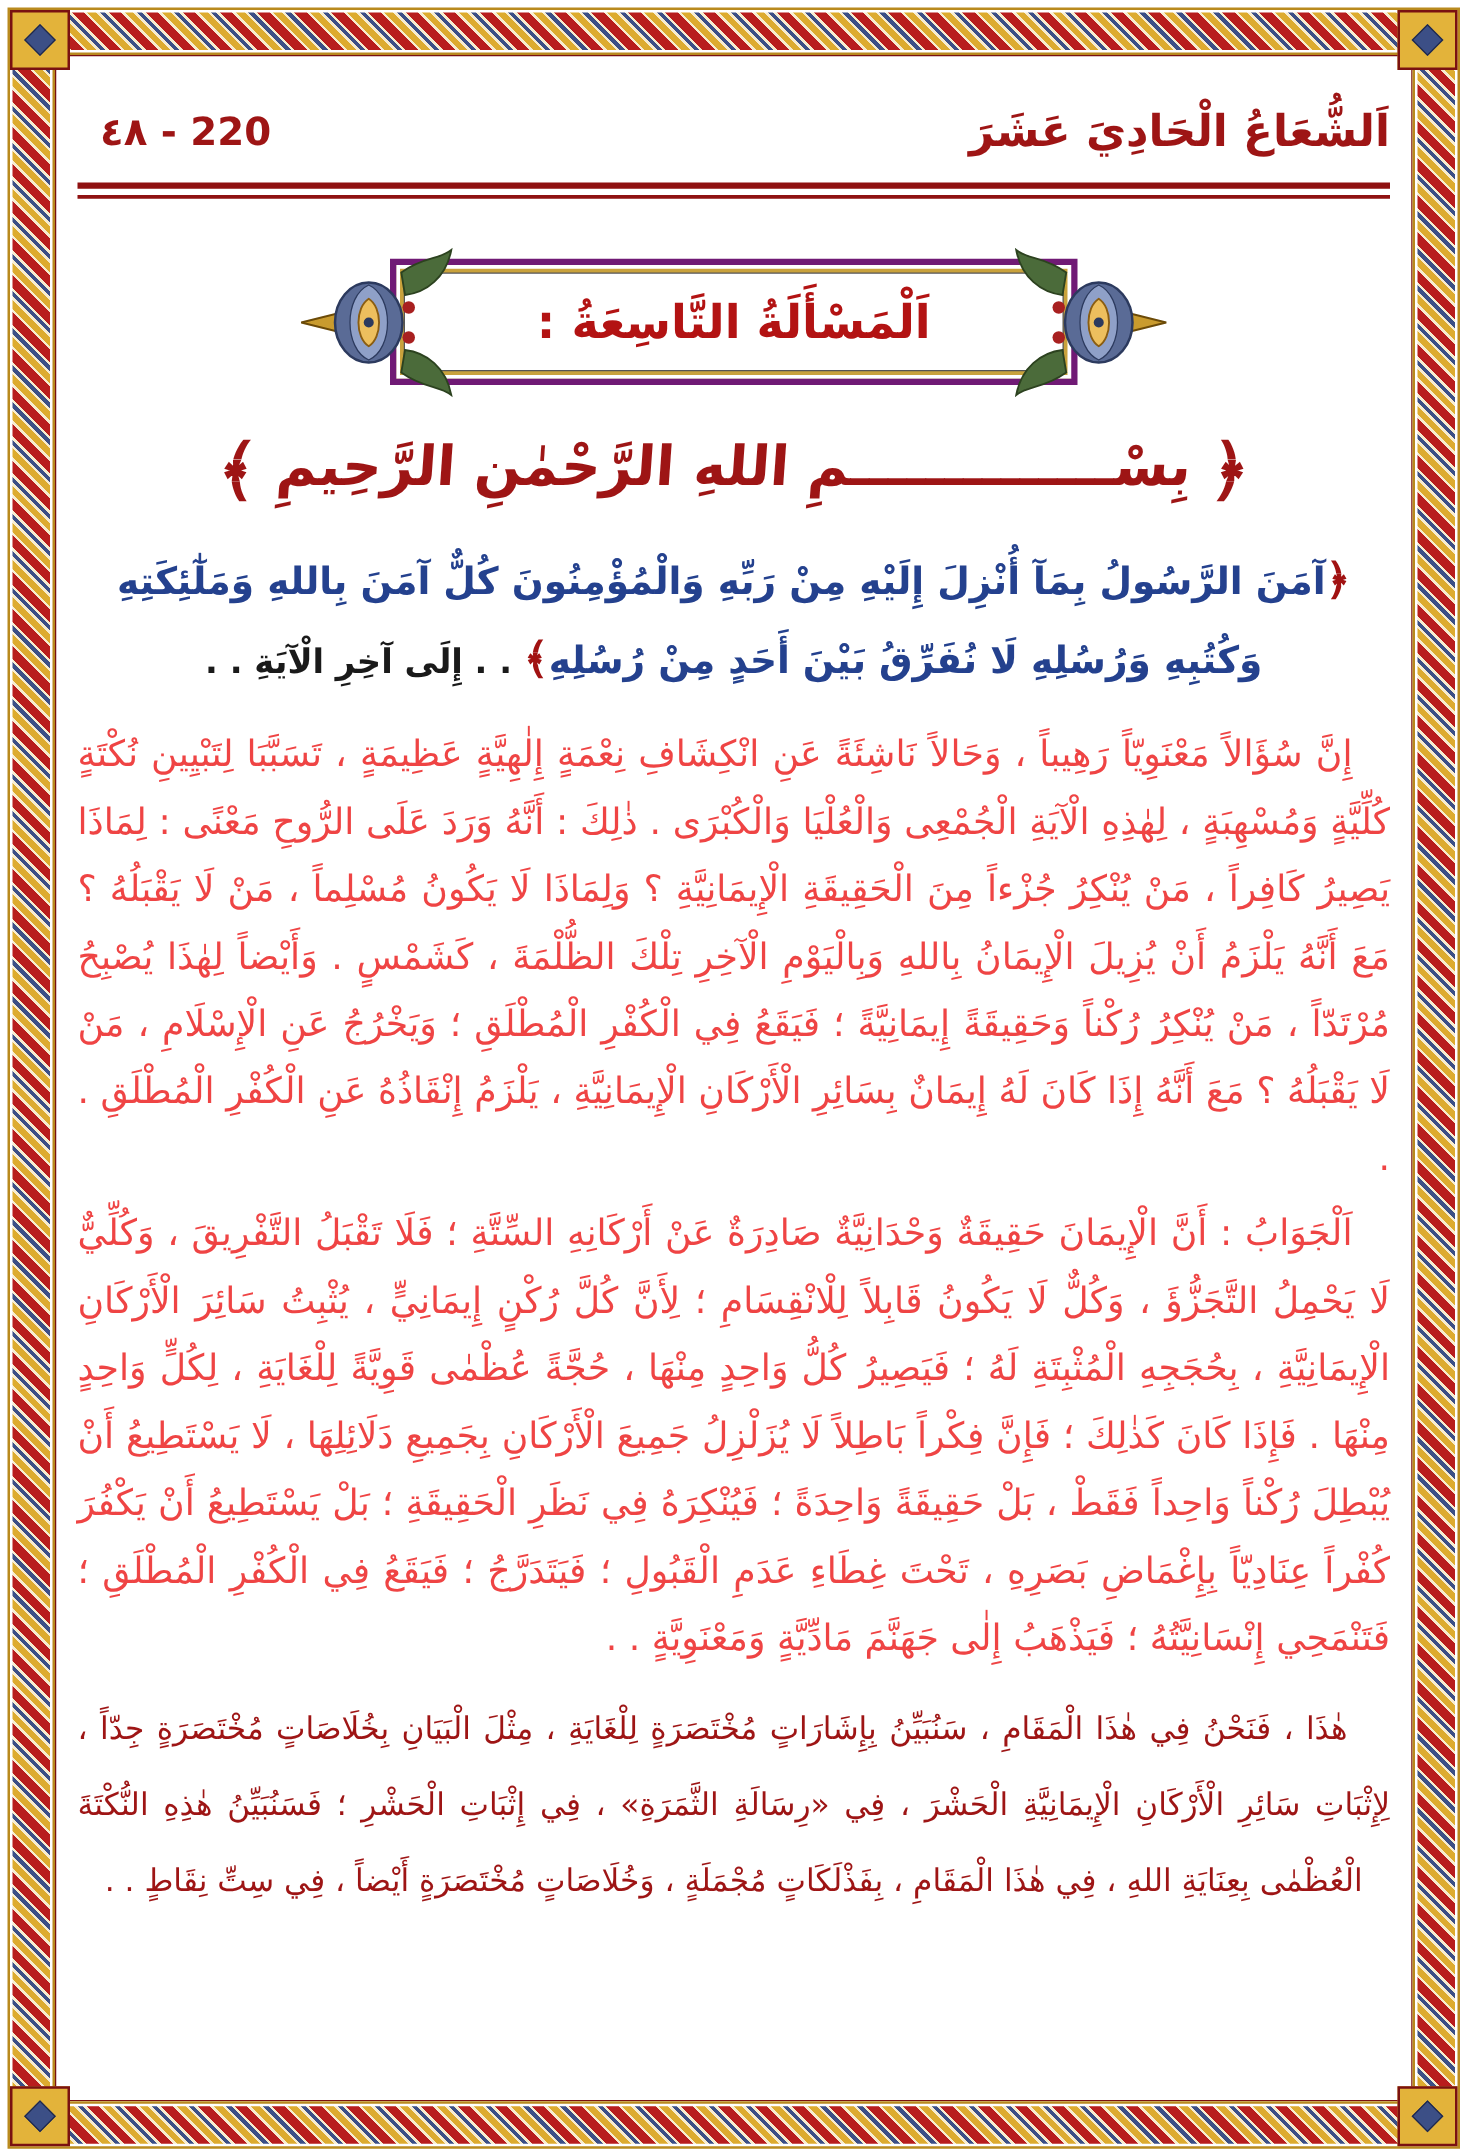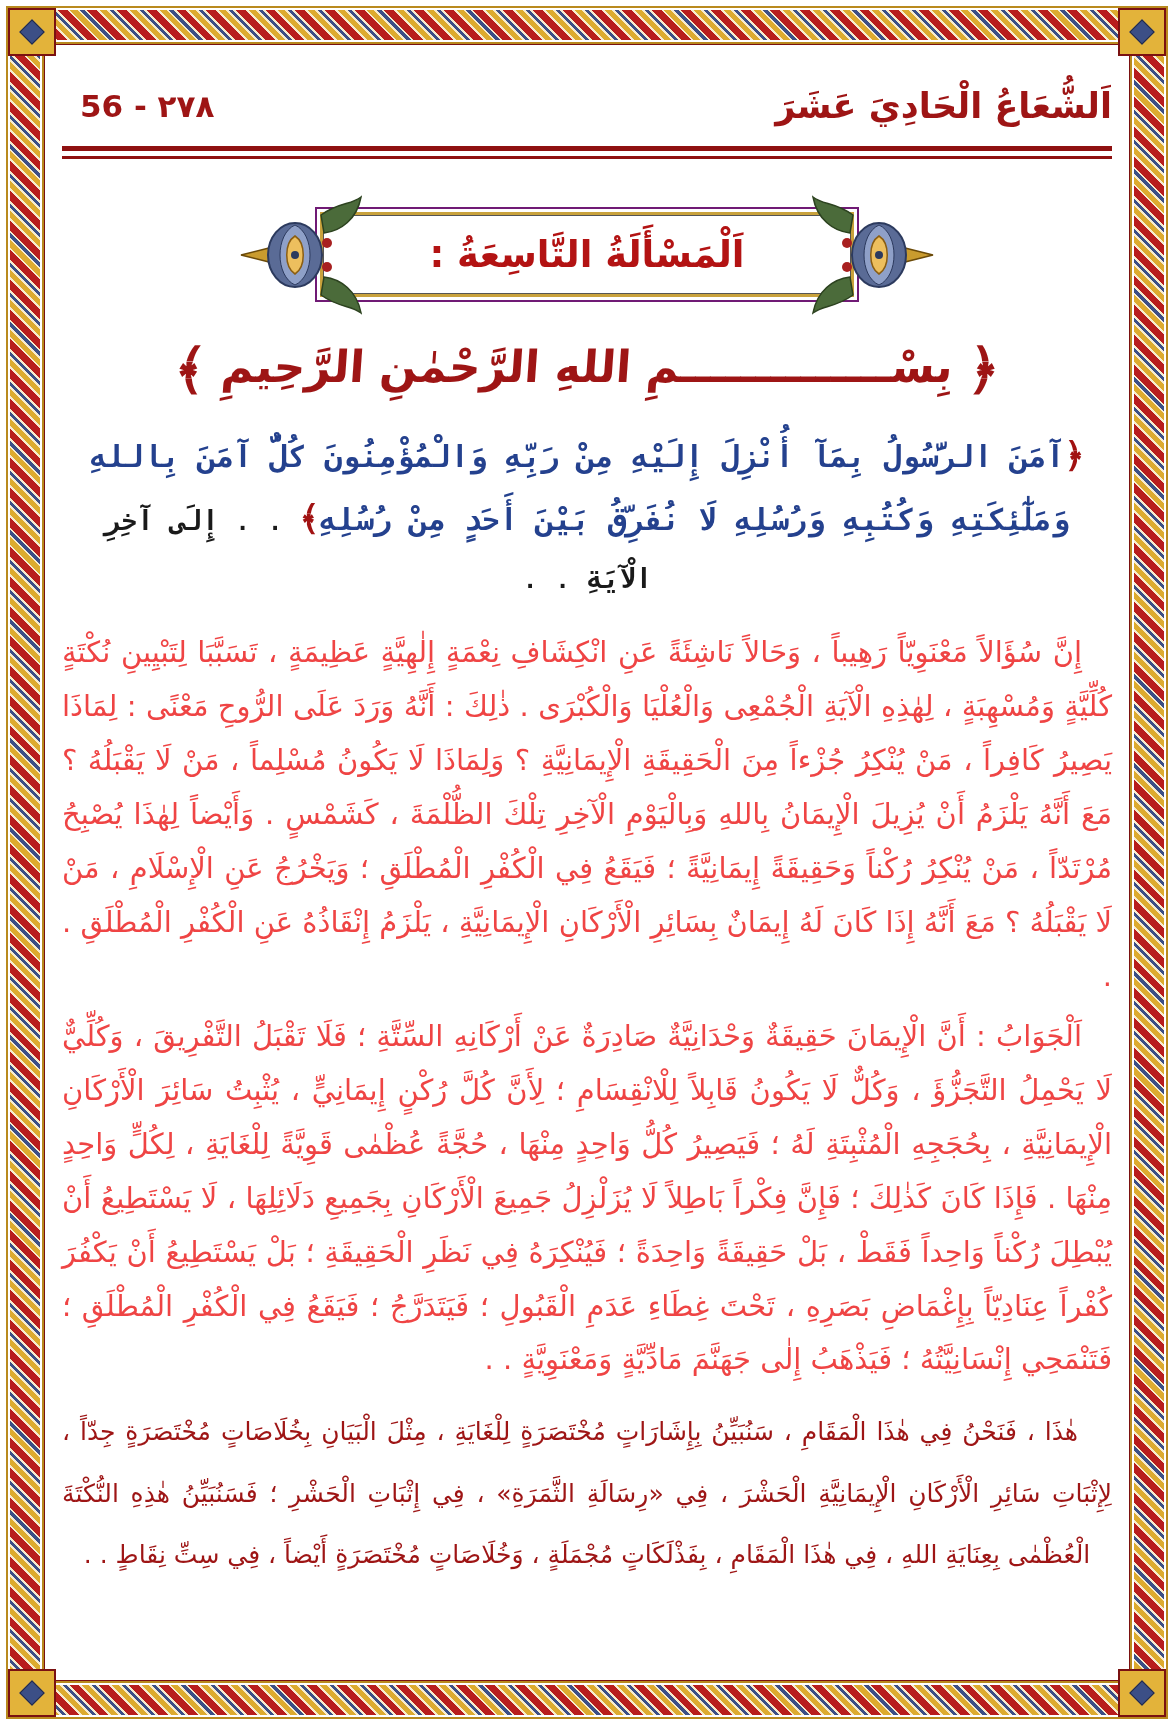--- a/index.html
+++ b/index.html
@@ -33,40 +33,39 @@
     position:absolute;left:18px;top:0;font-size:31px;font-weight:bold;color:#9e1515;line-height:52px;
   }
   .rules{margin-top:14px;}
   .rule-thick{height:5px;background:#8f1111;}
   .rule-thin{height:3px;background:#8f1111;margin-top:5px;}
 
   
   .section-wrap{display:flex;justify-content:center;margin-top:48px;}
   .section-box{
     position:relative;width:460px;padding:24px 40px;text-align:center;
-    border:2px solid #701a75;box-shadow:inset 0 0 0 3px #fff, inset 0 0 0 6px #c9a23c, inset 0 0 0 7px #555;
+    border:5px solid #701a75;box-shadow:inset 0 0 0 3px #fff, inset 0 0 0 6px #c9a23c, inset 0 0 0 7px #555;
   }
   .section-title{font-size:37px;font-weight:bold;color:#b31313;}
   .ornament{position:absolute;top:50%;width:126px;height:120px;transform:translateY(-50%);}
   .ornament.left{left:-78px;}
   .ornament.right{right:-78px;transform:translateY(-50%) scaleX(-1);}
 
   
   .basmala{
     margin-top:36px;text-align:center;color:#9e1515;font-weight:bold;
     font-size:44px;transform:skewX(-4deg);
   }
   .basmala .bracket{font-size:54px;vertical-align:-6px;}
 
   
   .verse{
     margin-top:26px;text-align:center;font-weight:bold;
     font-size:30px;line-height:1.85;color:#24418e;
     padding:0 4px;
-    font-family:Liberation Mono, monospace;
   }
   .verse .bracket{color:#a11212;font-size:34px;}
   .verse .tail{color:#1a1a1a;font-size:27px;}
 
   
   .body-text{margin-top:18px;color:#ef4444;font-weight:normal;}
   .body-text p{
     margin:0 0 6px 0;text-align:justify;text-align-last:right;
     font-size:29px;line-height:1.86;text-indent:30px;
   }
@@ -83,21 +82,21 @@
 <div class="frame-inner"></div>
 <div class="corner tl"></div>
 <div class="corner tr"></div>
 <div class="corner bl"></div>
 <div class="corner br"></div>
 
 <div class="content">
 
   <div class="header-row">
     <div class="book-title">اَلشُّعَاعُ الْحَادِيَ عَشَرَ</div>
-    <div class="page-numbers">٢٧٨ - 56</div>
+    <div class="page-numbers">220 - ٤٨</div>
   </div>
 
   <div class="rules">
     <div class="rule-thick"></div>
     <div class="rule-thin"></div>
   </div>
 
   <div class="section-wrap">
     <div class="section-box">
       <svg class="ornament left" viewBox="0 0 126 120" xmlns="http://www.w3.org/2000/svg">

